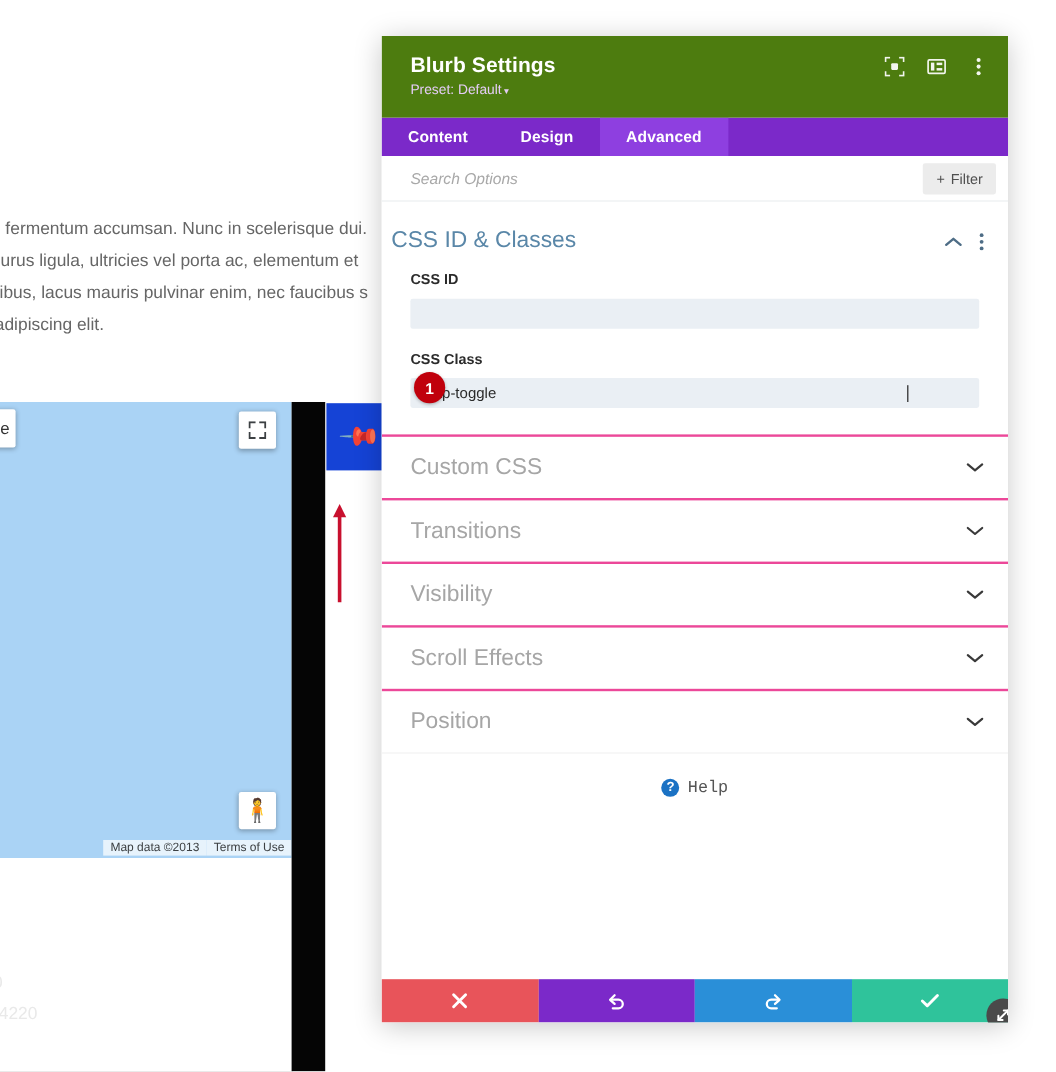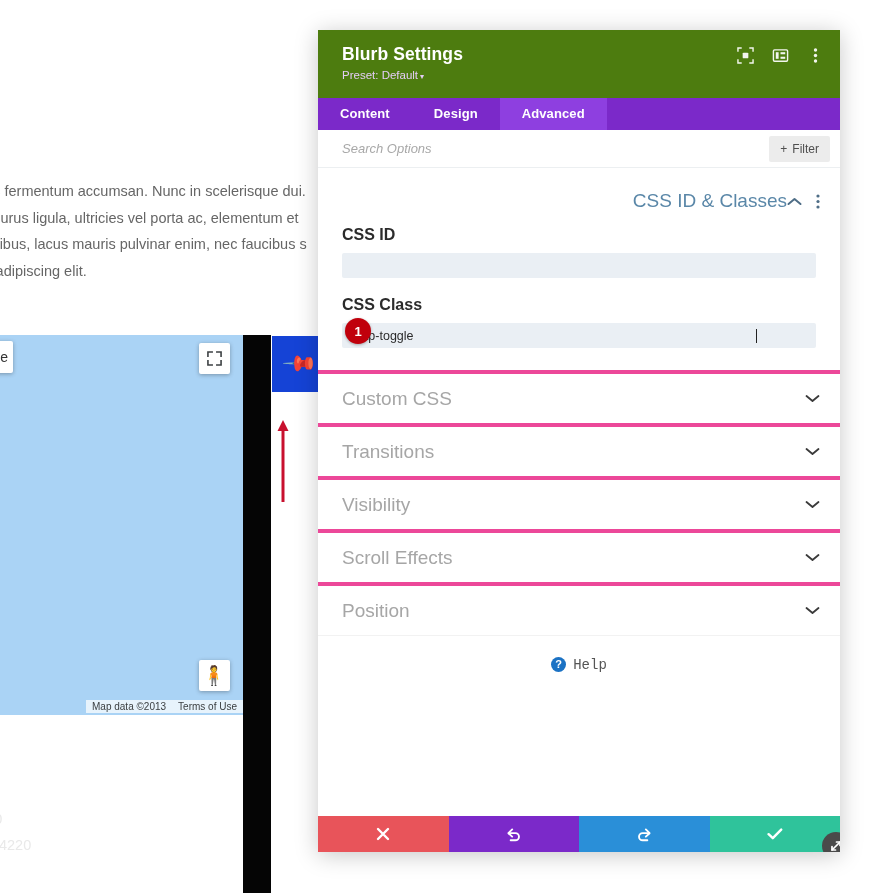--- a/index.html
+++ b/index.html
@@ -284,35 +284,34 @@
     flex: 1;
     overflow: hidden;
     background: #ffffff;
   }
 
   .section-open { padding: 0 0 22px 0; }
   .section-open-head {
     display: flex;
     align-items: center;
     padding: 22px 20px 14px 8px;
-    text-align: right;
   }
   .section-open-title {
     font-size: 19px;
     color: #5a87a8;
     font-weight: normal;
     flex: 1;
   }
   .section-head-icons { display: flex; align-items: center; gap: 14px; }
   .sec-icon { cursor: pointer; display: flex; align-items: center; justify-content: center; }
 
   .field { padding: 0 24px; position: relative; }
   .field + .field { margin-top: 18px; }
   .field-label {
-    font-size: 16px;
+    font-size: 12px;
     color: #2b2b2b;
     font-weight: bold;
     margin-bottom: 9px;
   }
   .field-input {
     width: 100%;
     height: 25px;
     background: #eaeff4;
     border: none;
     outline: none;
@@ -343,21 +342,21 @@
     font-size: 13px;
     font-weight: bold;
     display: flex;
     align-items: center;
     justify-content: center;
     box-shadow: 0 1px 3px rgba(0,0,0,.3);
   }
 
   .collapsed-section {
     height: 53px;
-    border-top: 4px solid #ec4899;
+    border-top: 2px solid #ec4899;
     display: flex;
     align-items: center;
     padding: 0 20px 0 24px;
     cursor: pointer;
   }
   .collapsed-title {
     flex: 1;
     font-size: 19px;
     color: #a6a6a6;
     font-weight: normal;

